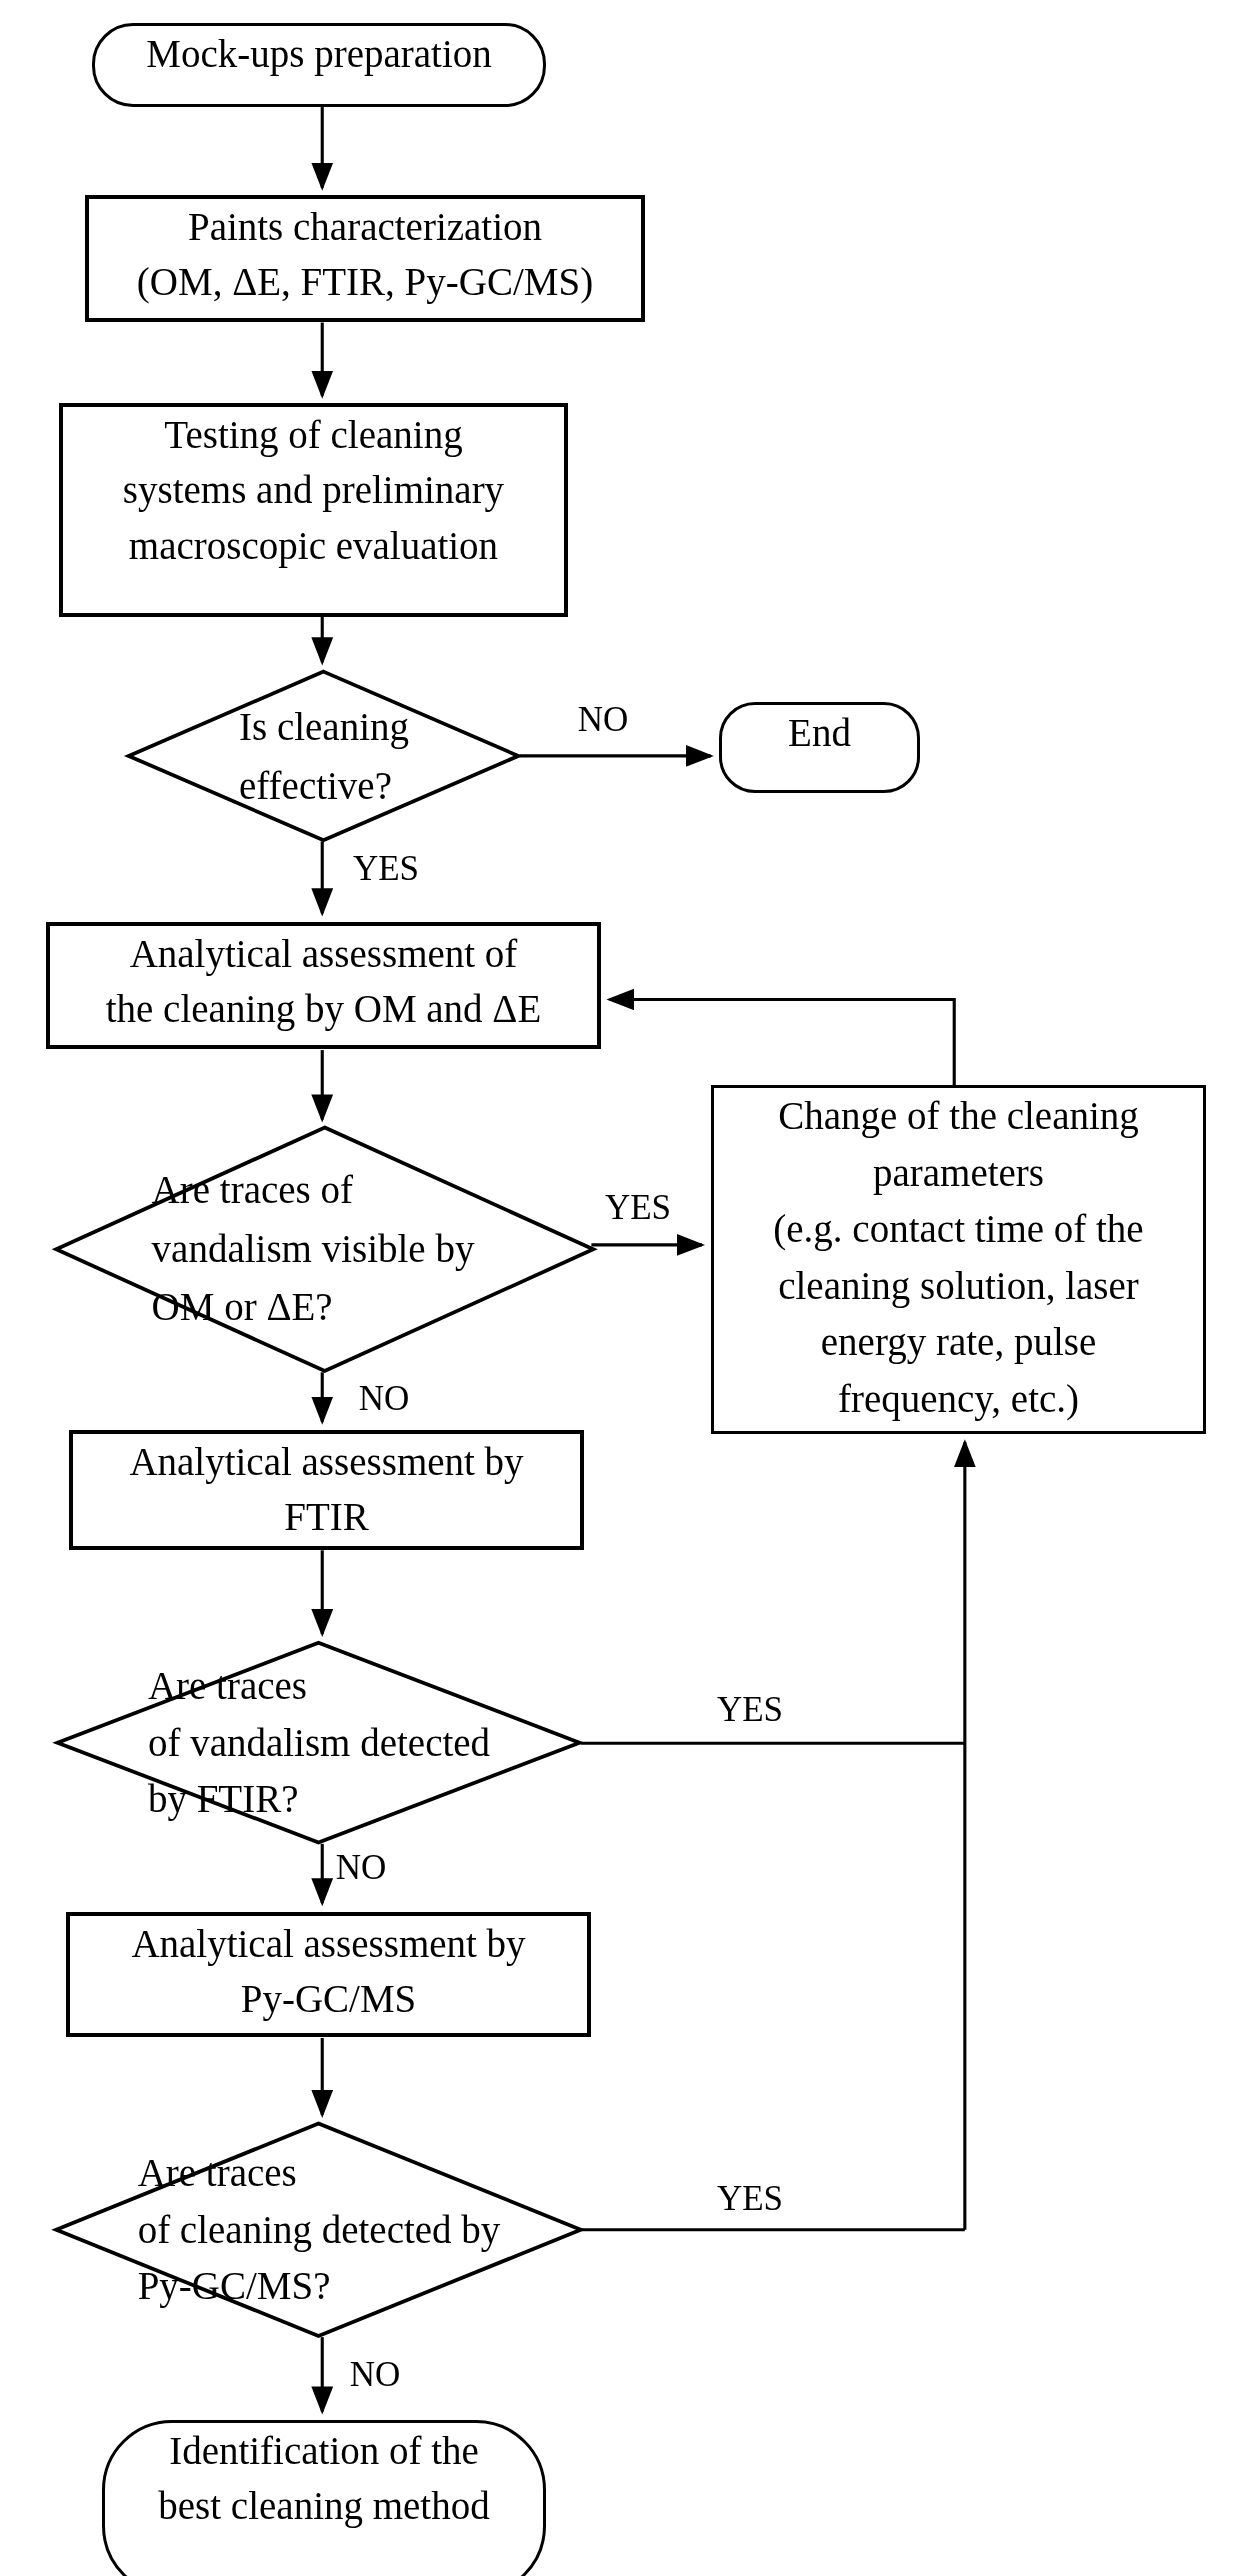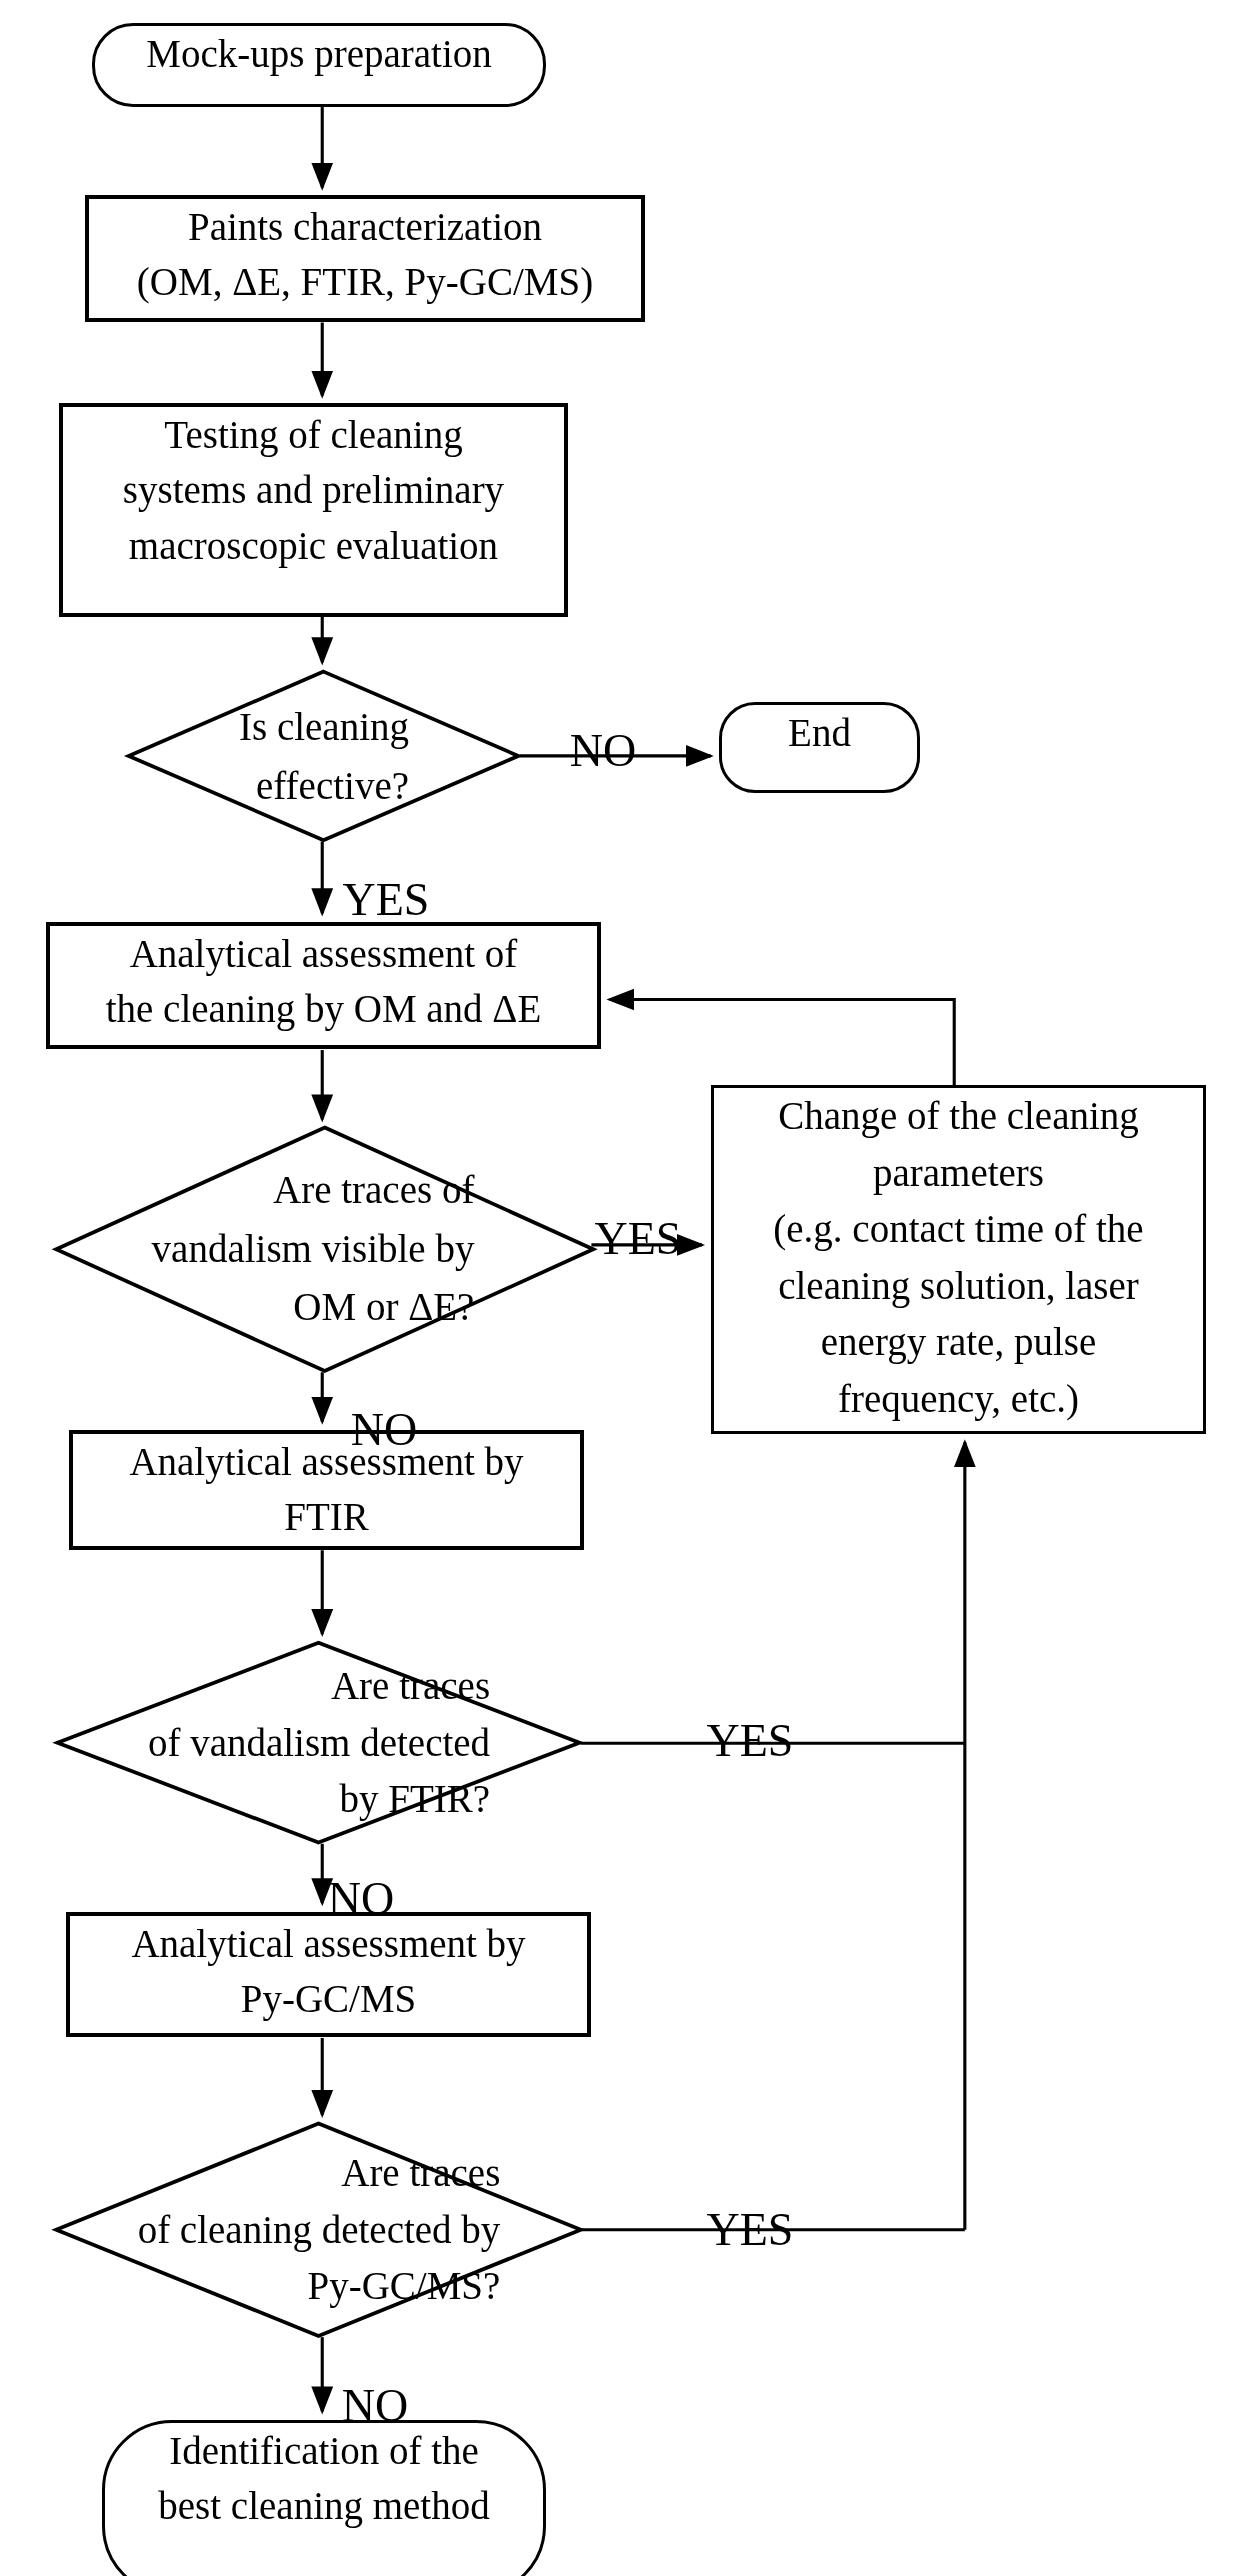--- a/index.html
+++ b/index.html
@@ -6,24 +6,24 @@
   body{width:1239px;height:2576px;position:relative;
        font-family:"Liberation Serif","DejaVu Serif",serif;color:#000;}
   #flowchart{position:absolute;left:0;top:0;width:1239px;height:2576px;background:#fff;}
   svg.connectors{position:absolute;left:0;top:0;width:1239px;height:2576px;}
   .node{position:absolute;box-sizing:border-box;display:flex;flex-direction:column;
         justify-content:flex-start;align-items:center;text-align:center;
         font-size:39px;line-height:1.42;background:#fff;}
   .rect{border:4.4px solid #000;}
   .stadium{border:3.7px solid #000;}
   .dtext{position:absolute;display:flex;flex-direction:column;justify-content:center;
-         align-items:flex-end;text-align:center;font-size:39px;line-height:1.5;
+         align-items:flex-start;text-align:center;font-size:39px;line-height:1.5;
          transform:translate(-50%,-50%);white-space:nowrap;}
-  .elabel{position:absolute;font-size:46px;transform:translate(-50%,-50%);
-          white-space:nowrap;background:transparent;margin-top:30px;}
+  .elabel{position:absolute;font-size:35px;transform:translate(-50%,-50%);
+          white-space:nowrap;background:transparent;}
   .line{display:block;white-space:nowrap;}
 </style>
 </head>
 <body>
 
 <div id="flowchart">
 
   <svg class="connectors" viewBox="0 0 1984 4124" xmlns="http://www.w3.org/2000/svg">
     <defs>
       <marker id="ah" markerUnits="strokeWidth" markerWidth="10" markerHeight="8" refX="8" refY="3.5" orient="auto">

